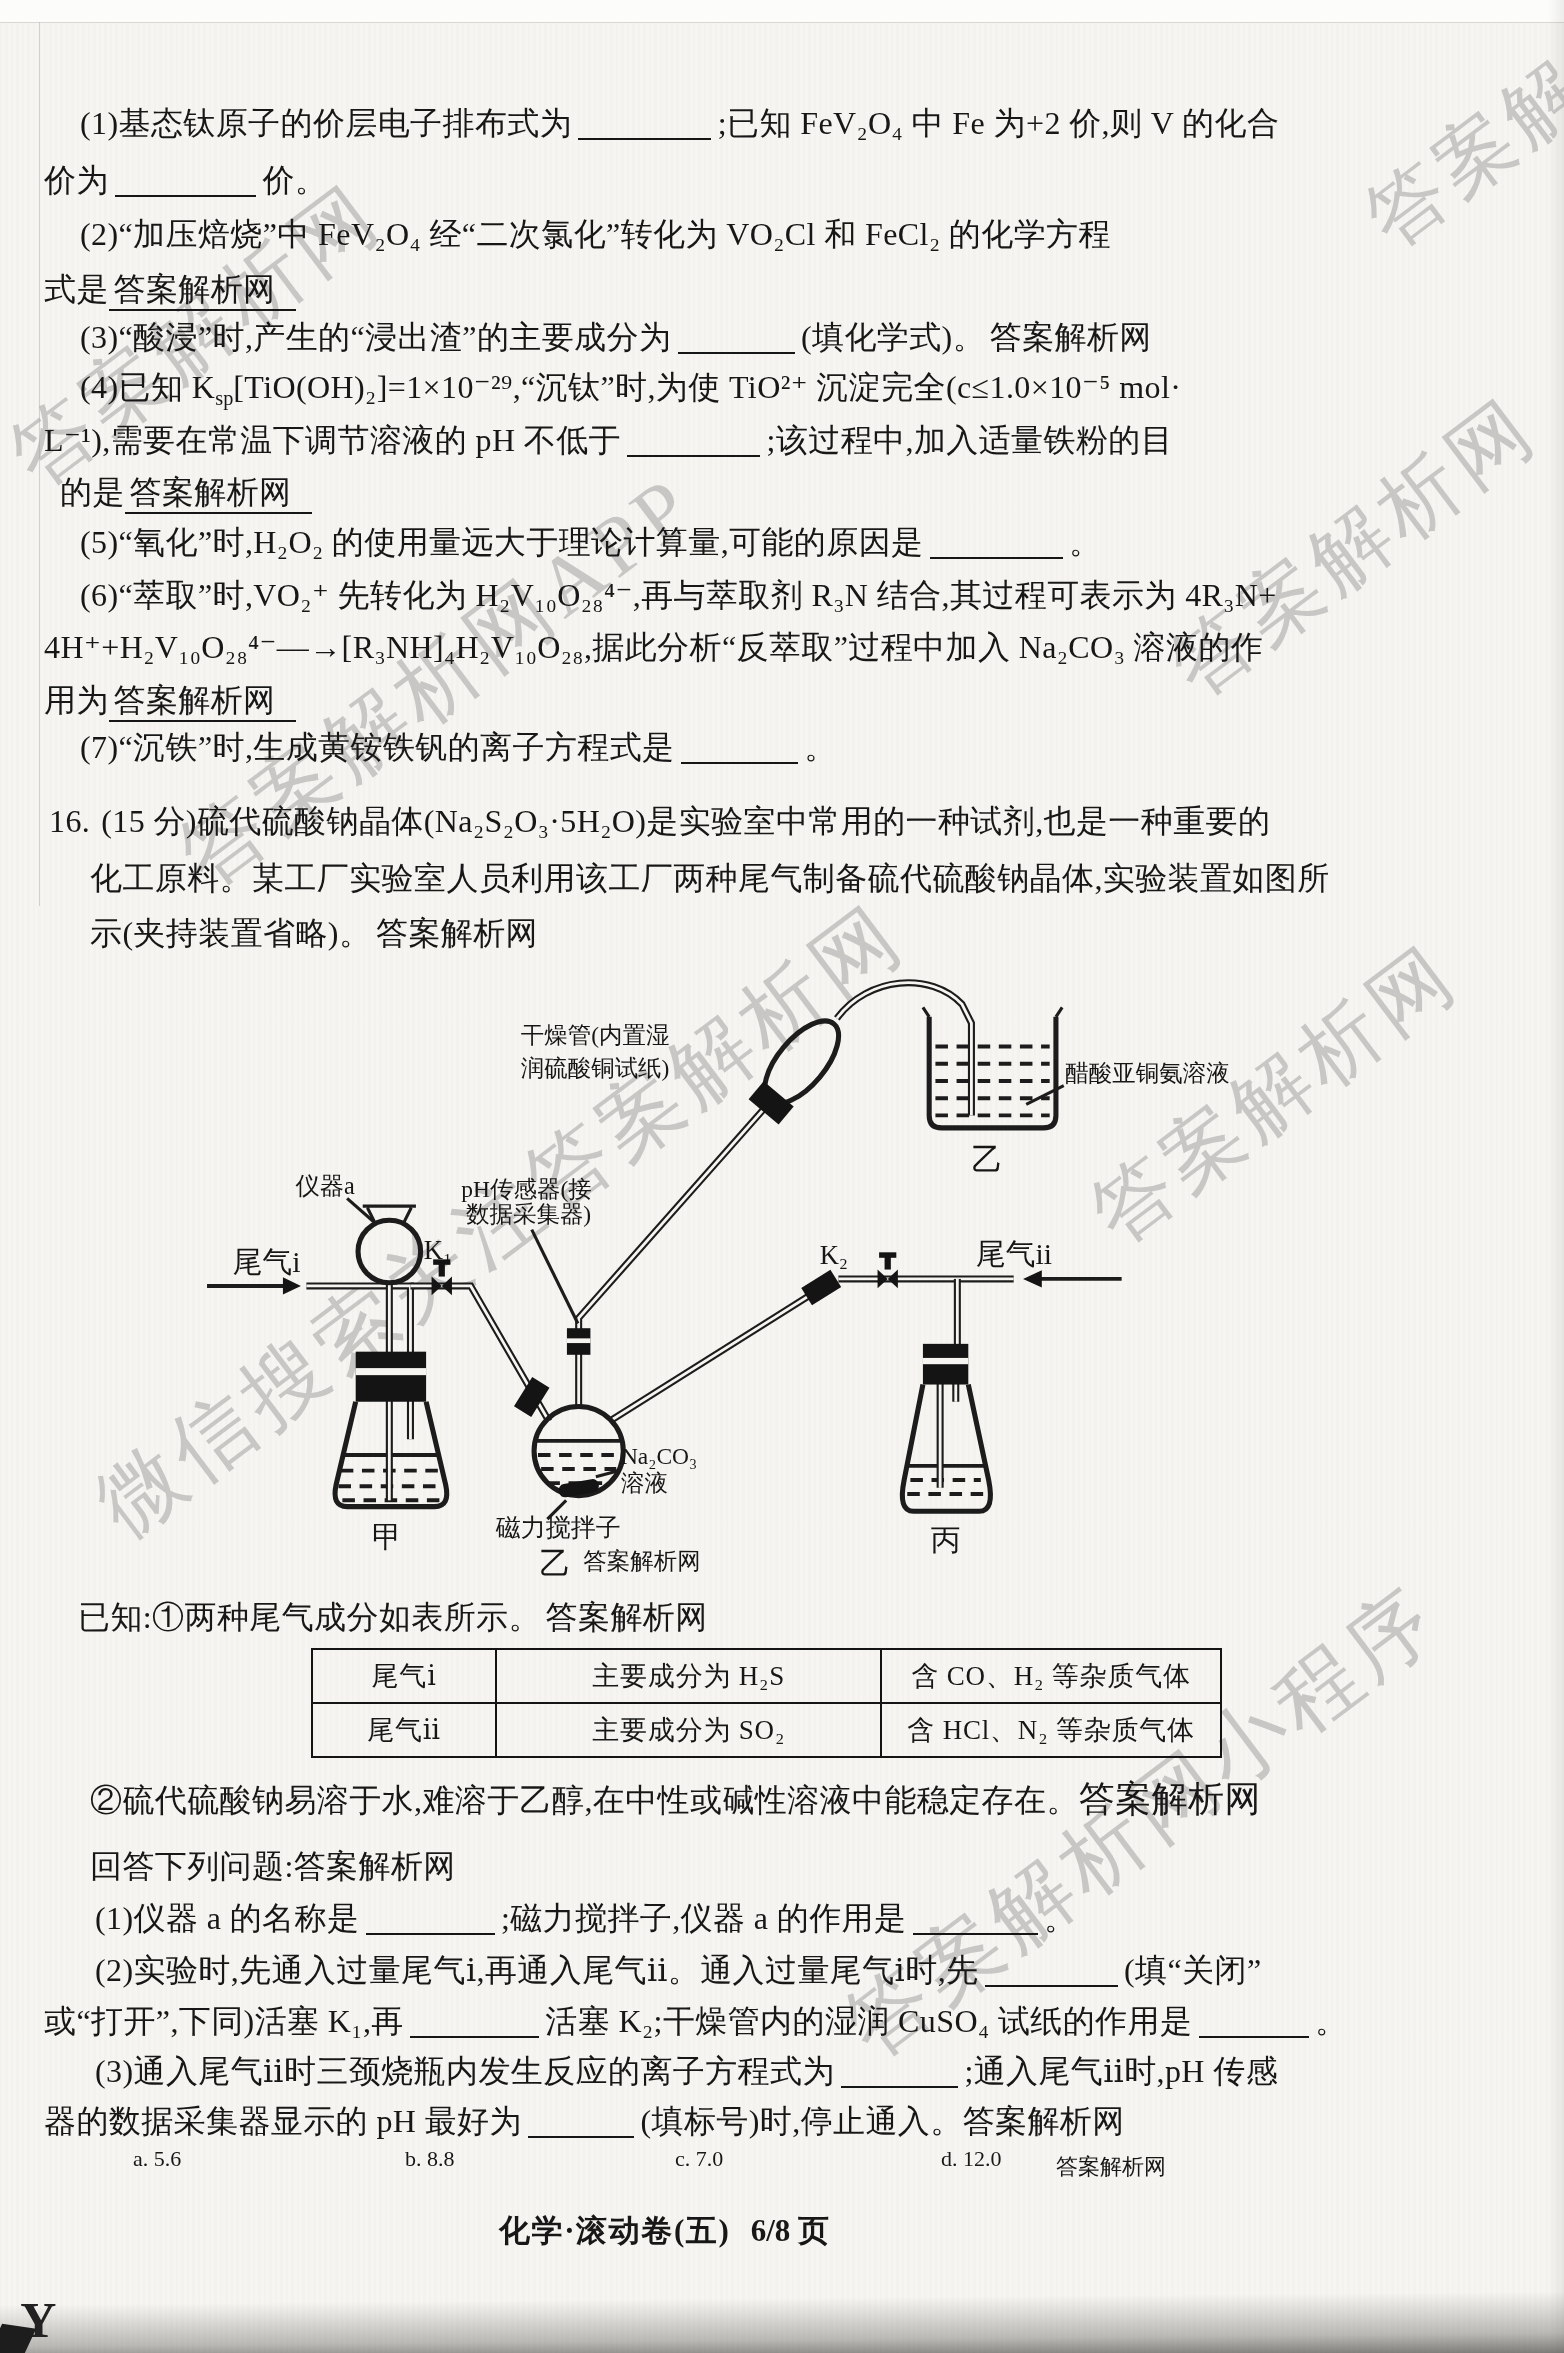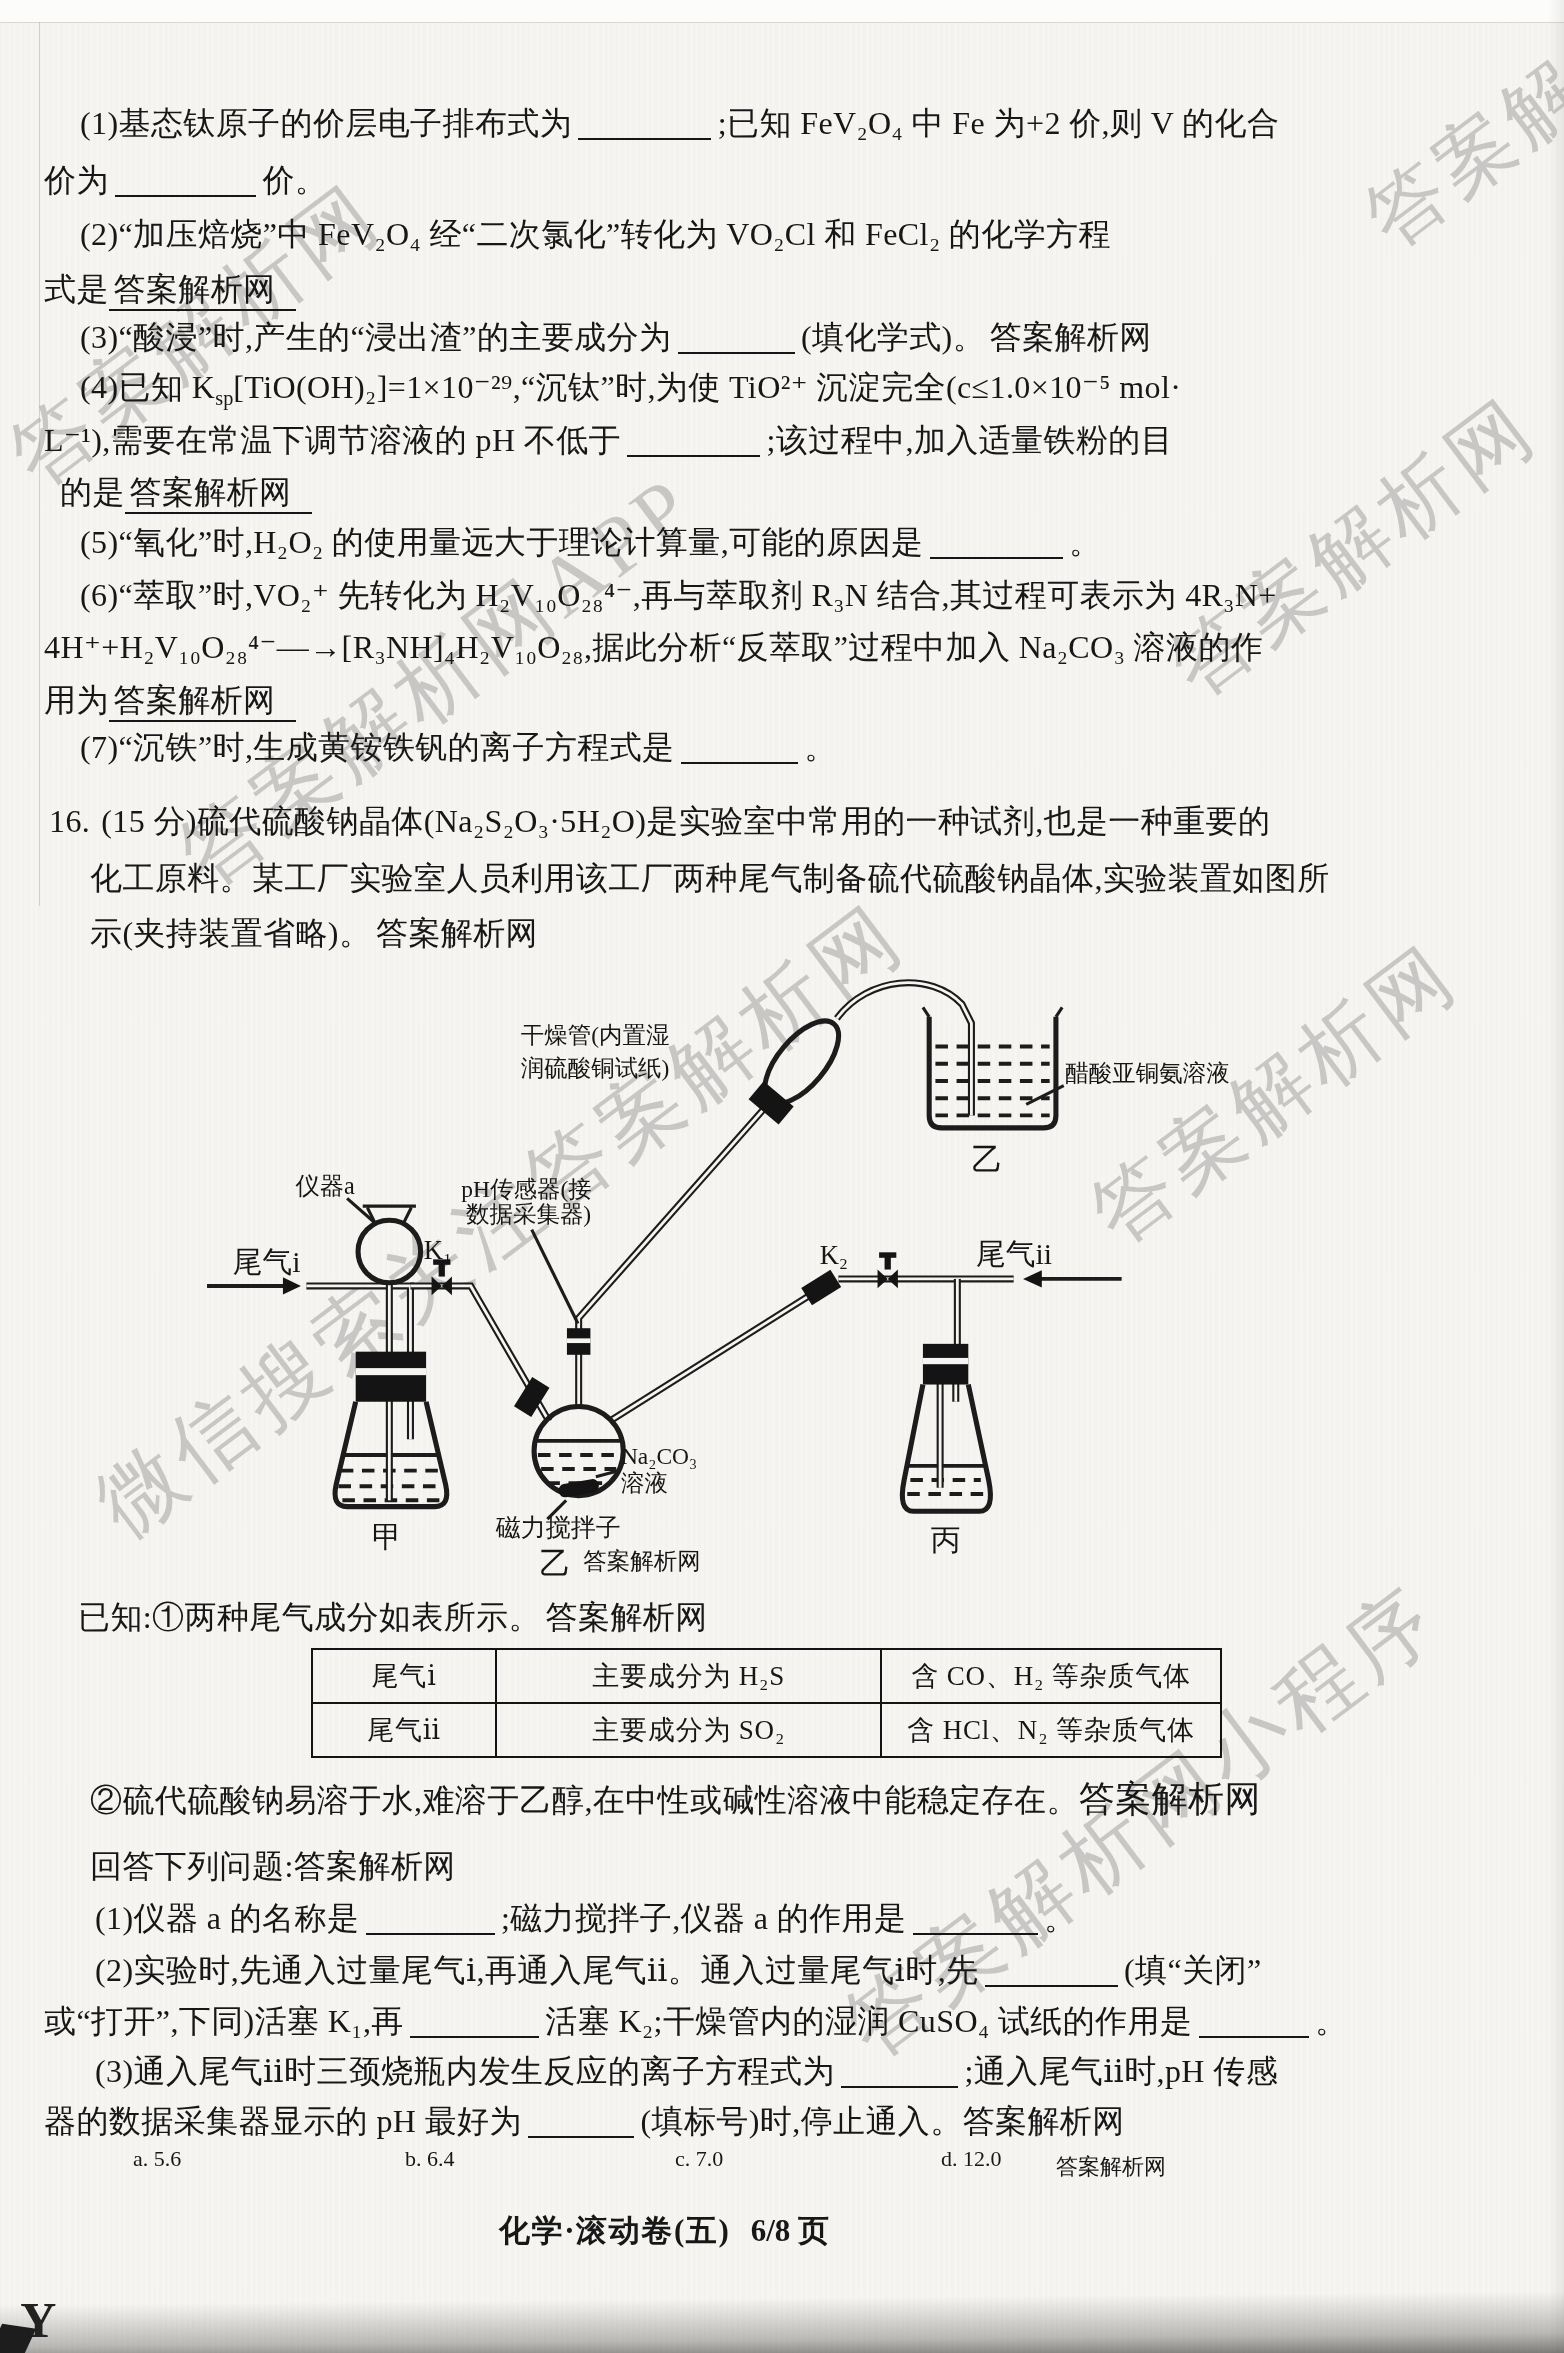--- a/index.html
+++ b/index.html
@@ -238,21 +238,21 @@
   <div class="tl" style="left:90px;top:1775px"><span>②硫代硫酸钠易溶于水,难溶于乙醇,在中性或碱性溶液中能稳定存在。</span><span class="big-ans">答案解析网</span></div>
 
   <div class="tl" style="left:95px;top:1897px"><span>(1)仪器 a 的名称是</span><span class="blank" style="width:129px"></span><span>;磁力搅拌子,仪器 a 的作用是</span><span class="blank" style="width:125px"></span><span>。</span></div>
   <div class="tl" style="left:95px;top:1949px"><span>(2)实验时,先通入过量尾气ⅰ,再通入尾气ⅱ。通入过量尾气ⅰ时,先</span><span class="blank" style="width:133px"></span><span>(填“关闭”</span></div>
   <div class="tl" style="left:44px;top:2000px"><span>或“打开”,下同)活塞 K₁,再</span><span class="blank" style="width:129px"></span><span>活塞 K₂;干燥管内的湿润 CuSO₄ 试纸的作用是</span><span class="blank" style="width:110px"></span><span>。</span></div>
   <div class="tl" style="left:95px;top:2050px"><span>(3)通入尾气ⅱ时三颈烧瓶内发生反应的离子方程式为</span><span class="blank" style="width:117px"></span><span>;通入尾气ⅱ时,pH 传感</span></div>
   <div class="tl" style="left:44px;top:2100px"><span>器的数据采集器显示的 pH 最好为</span><span class="blank" style="width:106px"></span><span>(填标号)时,停止通入。</span><span>答案解析网</span></div>
 
   <div class="optrow">
     <span style="left:133px">a. 5.6</span>
-    <span style="left:405px">b. 6.4</span>
+    <span style="left:405px">b. 8.8</span>
     <span style="left:675px">c. 7.0</span>
     <span style="left:941px">d. 12.0</span>
     <span class="small-ans" style="left:1056px;top:6.3px">答案解析网</span>
   </div>
 
   <div class="footer">
     <span class="ft1">化学·滚动卷(五)</span><span class="ft2">6/8 页</span>
   </div>
 
   <div class="cornerY">Y</div>

